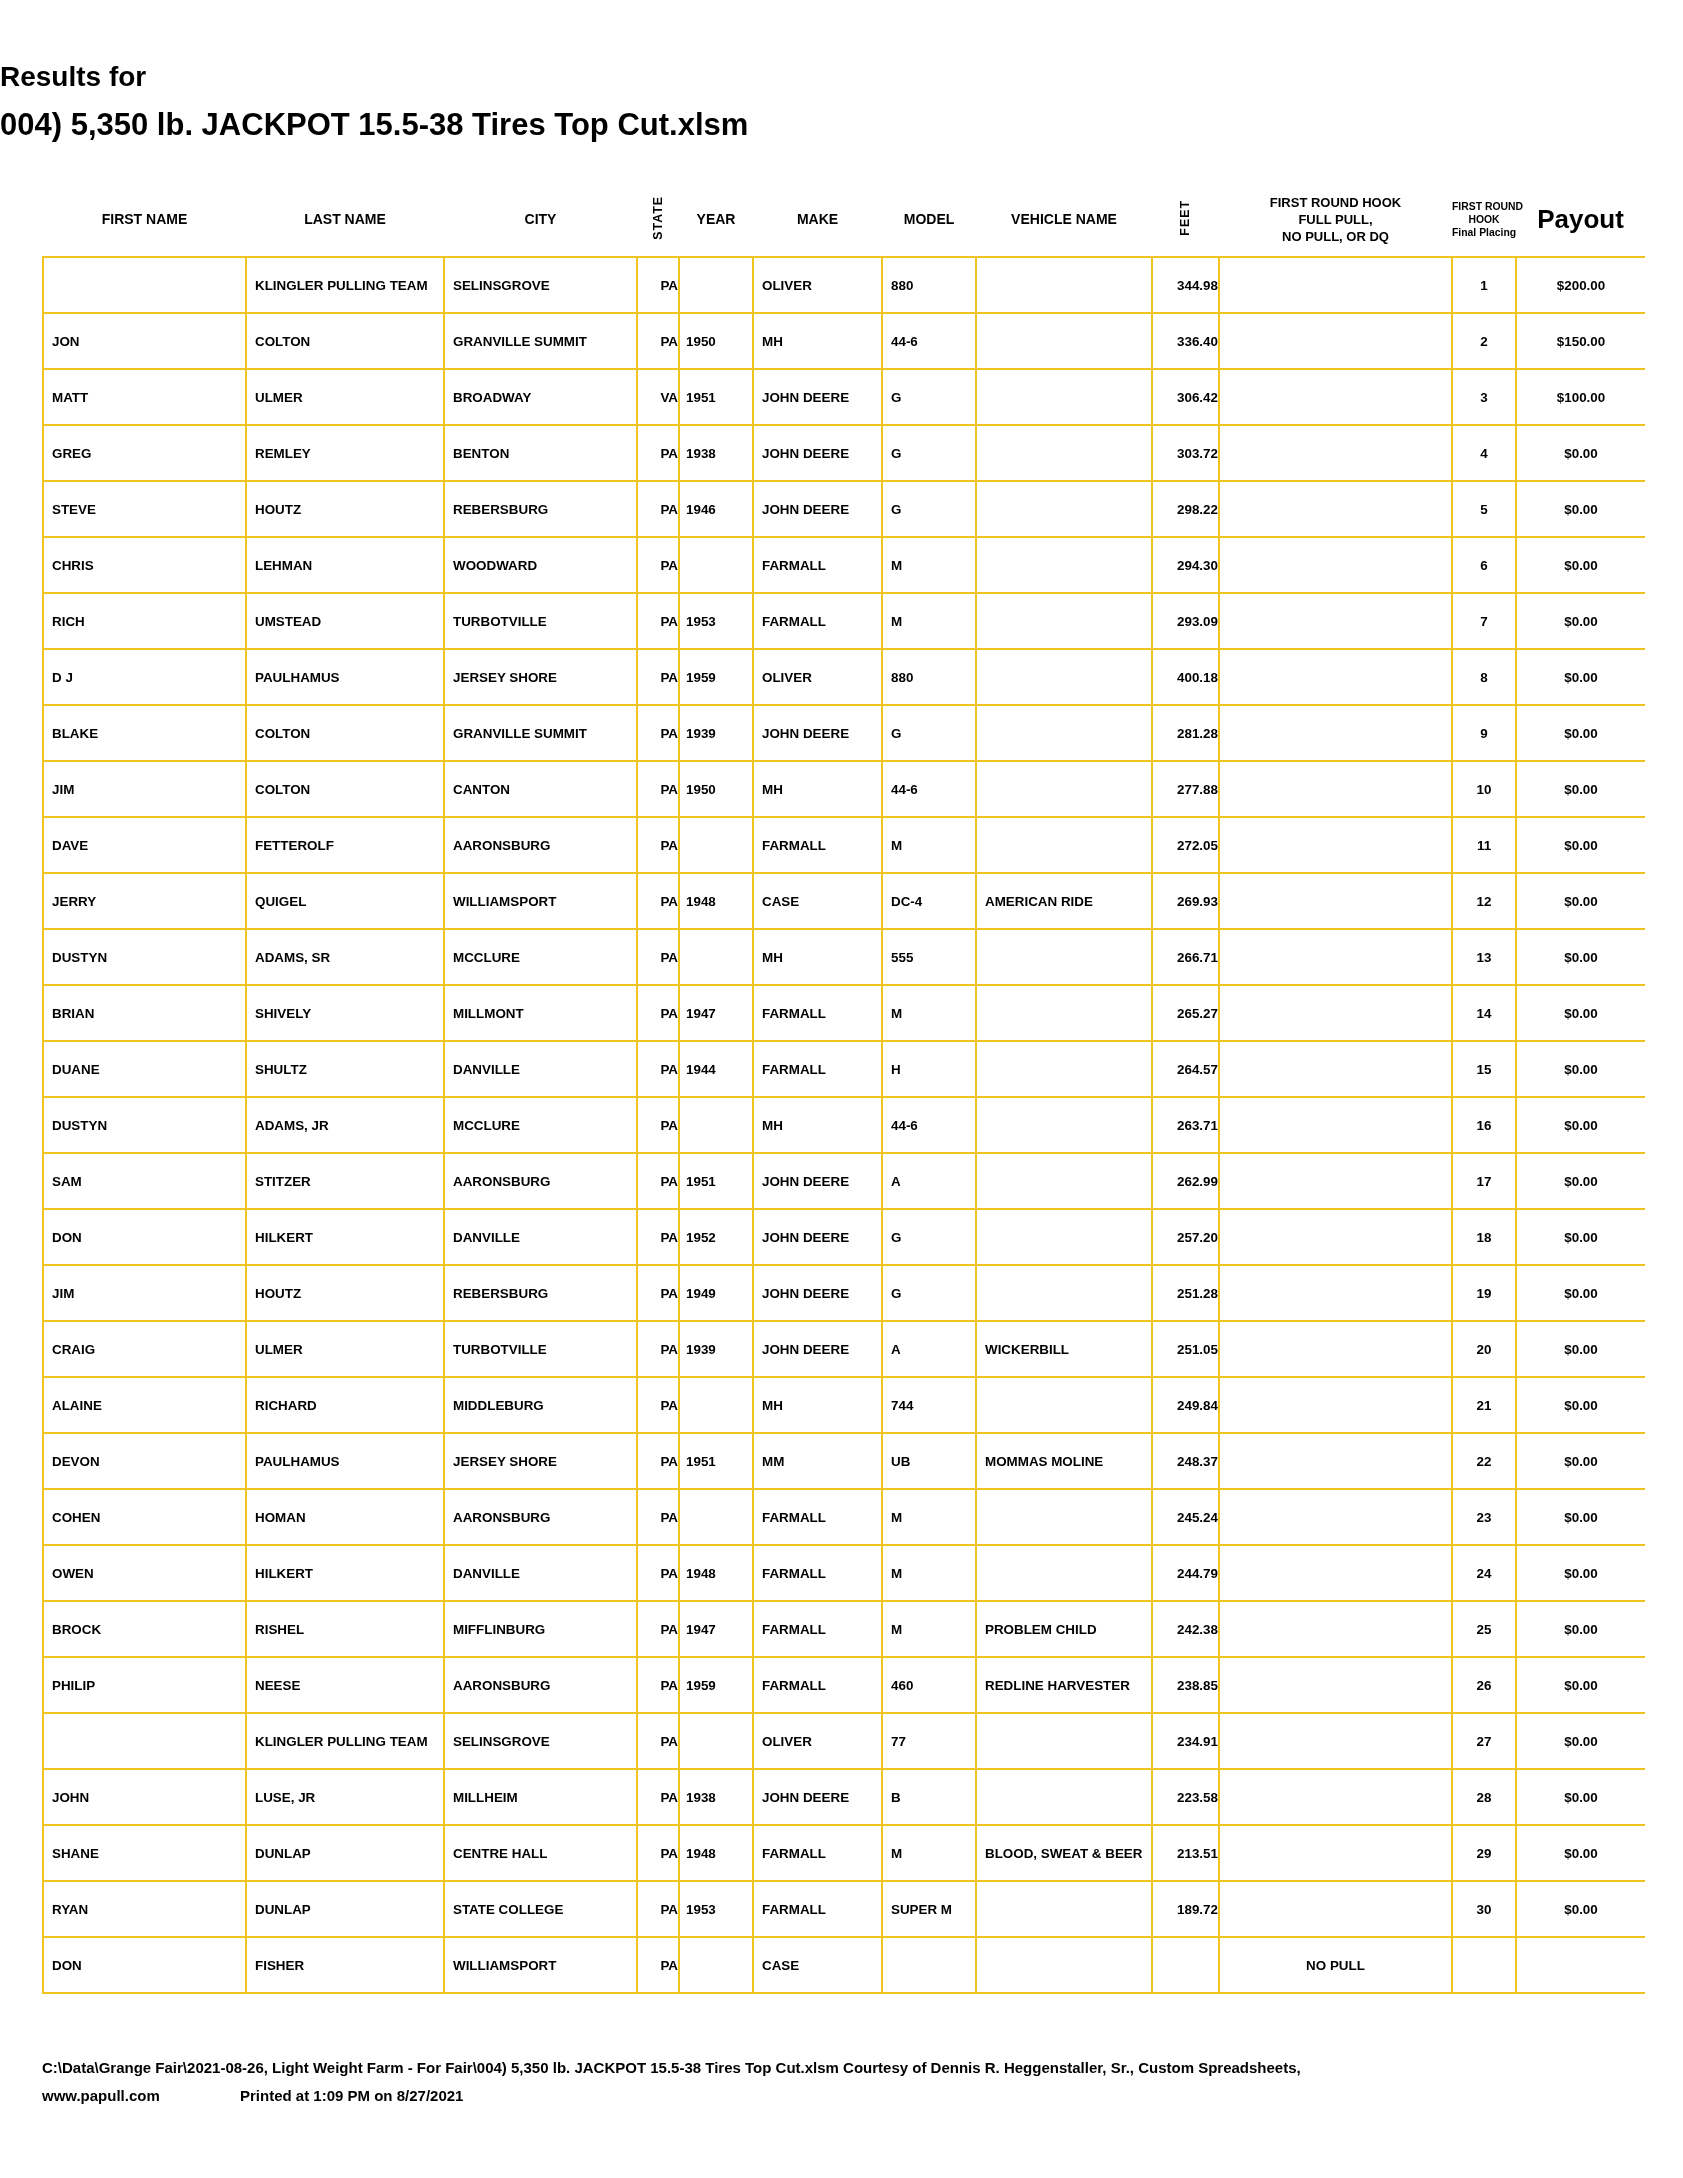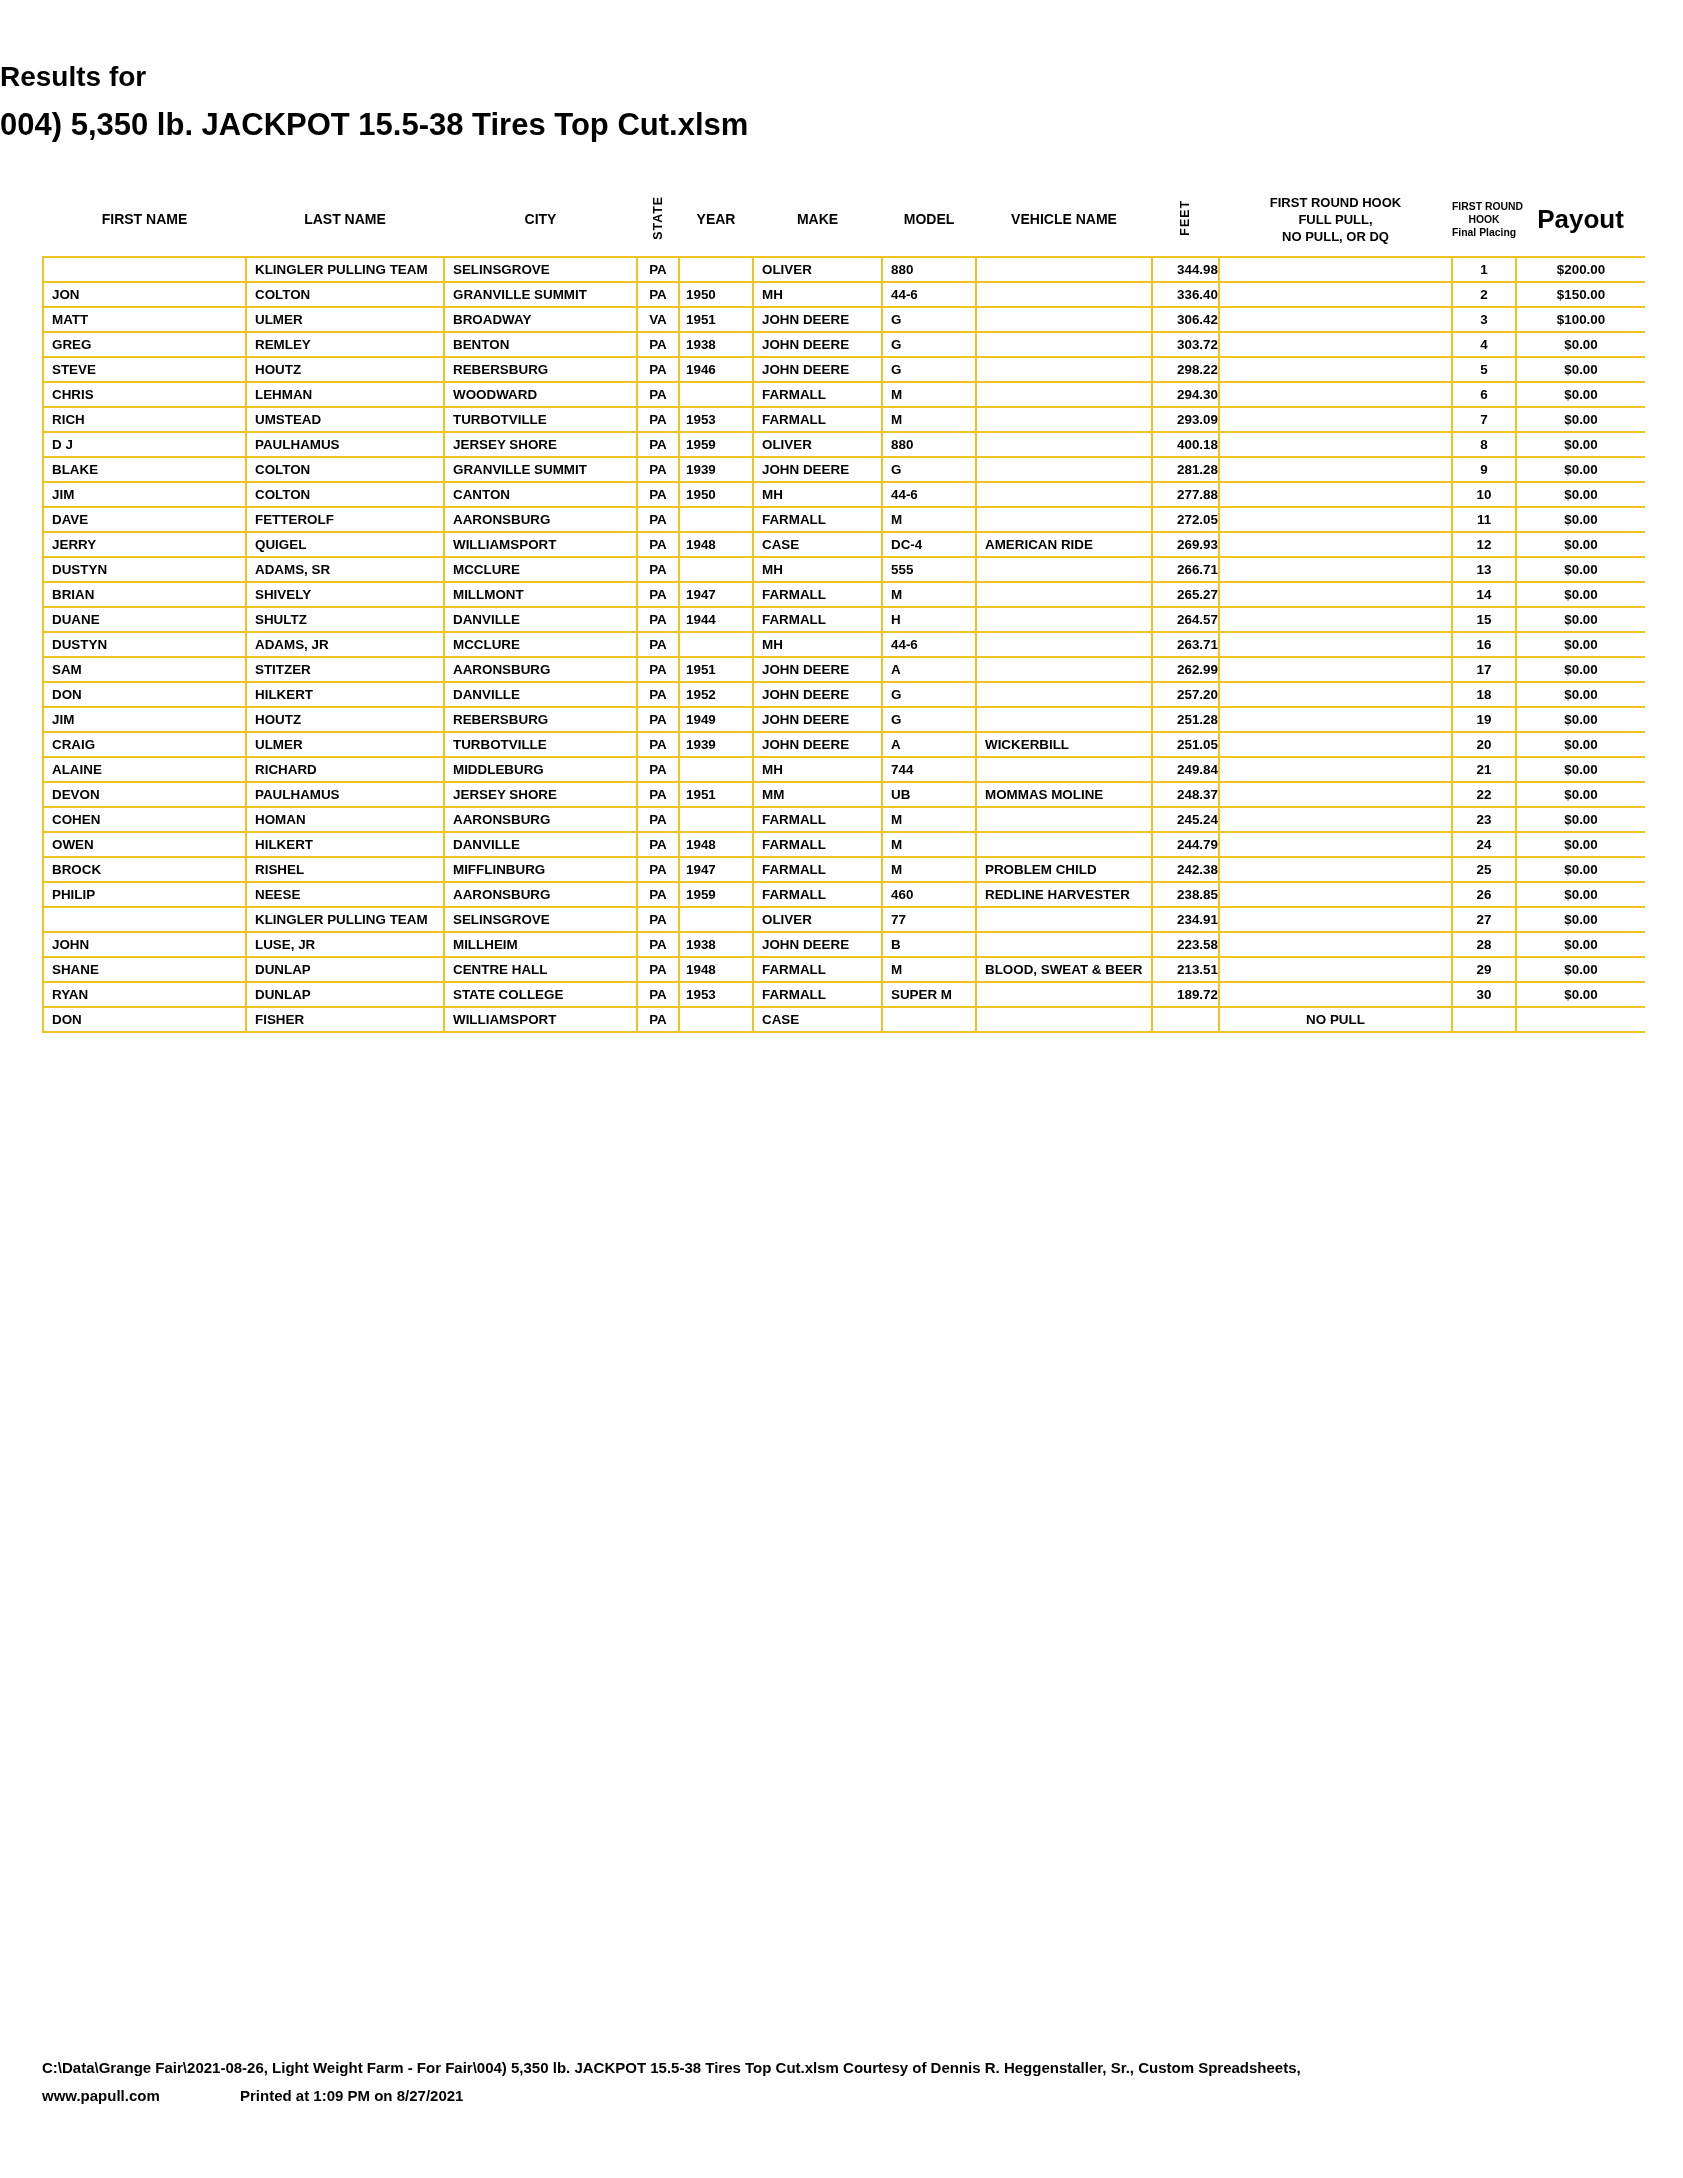--- a/index.html
+++ b/index.html
@@ -43,31 +43,31 @@
     display: inline-block;
     writing-mode: vertical-rl;
     transform: rotate(180deg);
     font-size: 12.4px; font-weight: bold; letter-spacing: 1px;
     line-height: 1;
   }
   th.hook-h span { display: block; font-size: 13px; line-height: 17px; }
   th.placing-h span { display: block; font-size: 10.4px; line-height: 13px; }
   th.payout-h { font-size: 26px; }
 
-  tbody tr { height: 25px; }
+  tbody tr { height: 56px; }
   tbody td {
     border: 2px solid var(--gold);
     font-size: 13.4px; font-weight: bold;
     vertical-align: middle; white-space: nowrap;
     overflow: visible; background: #fff;
   }
   tbody td.c0, tbody td.c1, tbody td.c2, tbody td.c5, tbody td.c6, tbody td.c7 {
     text-align: left; padding-left: 8px;
   }
-  tbody td.c3 { text-align: center; }
+  tbody td.c3 { text-align: right; }
   tbody td.c4 { text-align: left; padding-left: 6px; }
   tbody td.c8 { text-align: right; padding-left: 3px; }
   tbody td.c9, tbody td.c10, tbody td.c11 { text-align: center; }
   tbody td.c11 { border-right: none; }
 
   .footer {
     position: absolute; left: 42px; top: 2059px; width: 1604px;
     font-size: 15px; font-weight: bold; white-space: nowrap;
   }
   .footer .line2 { margin-top: 11px; }

